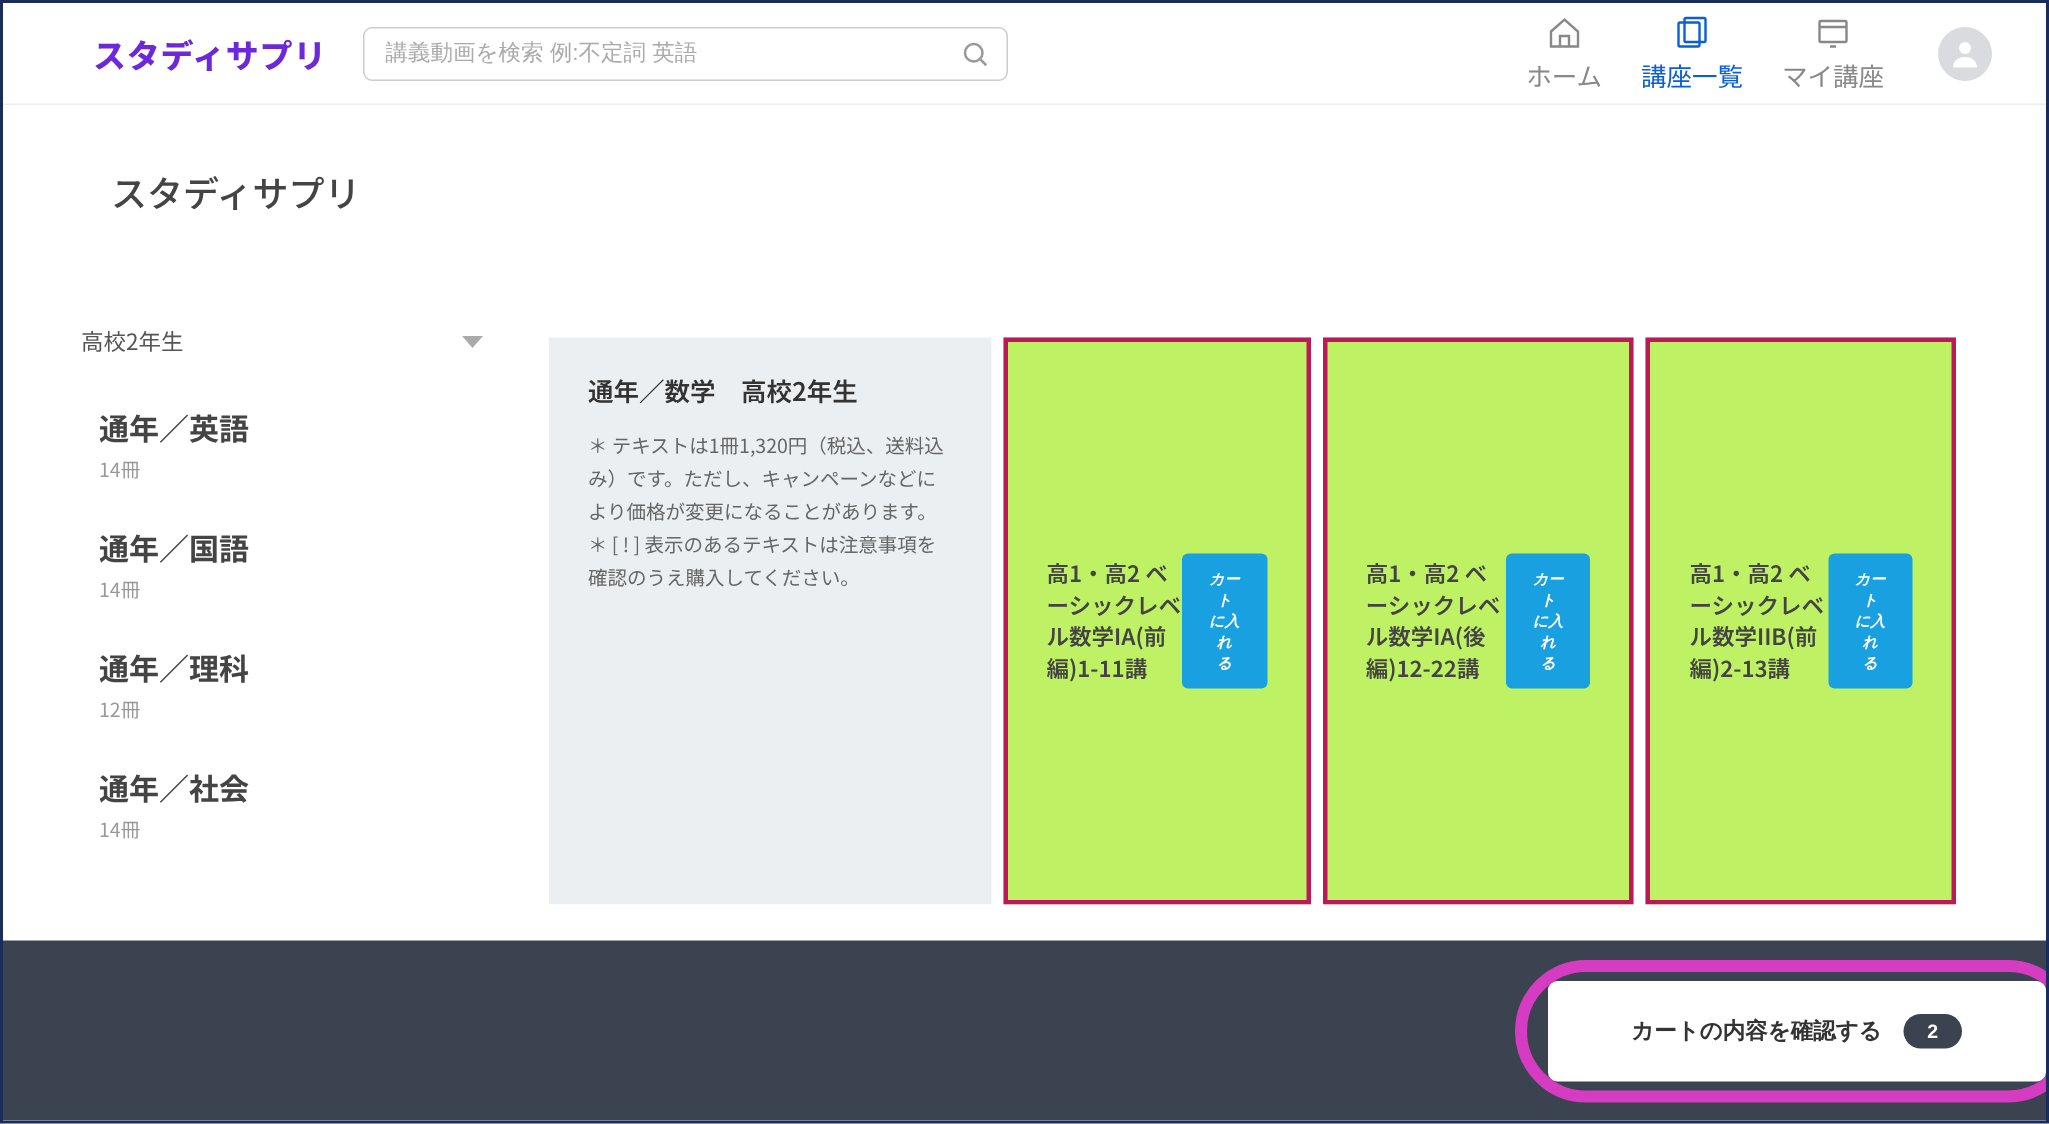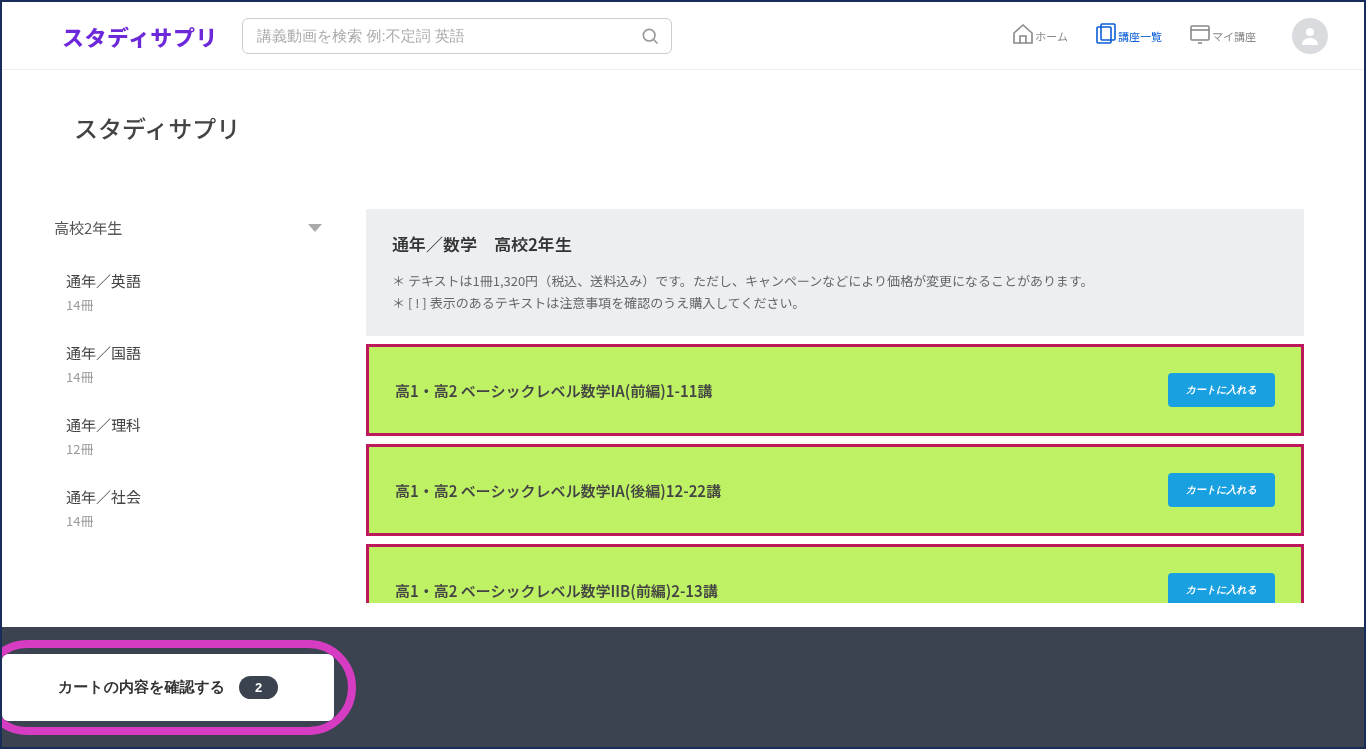--- a/index.html
+++ b/index.html
@@ -50,23 +50,23 @@
       color: #999;
     }
     .nav-right {
       margin-left: auto;
       display: flex;
       align-items: center;
       gap: 26px;
     }
     .nav-item {
       display: flex;
-      flex-direction: row;
-      align-items: center;
-      font-size: 11px;
+      flex-direction: column;
+      align-items: center;
+      font-size: 17px;
       color: #888;
       cursor: pointer;
     }
     .nav-item.active { color: #0a5ed6; }
     .nav-item .icon { width: 24px; height: 24px; margin-bottom: 3px; }
     .avatar {
       width: 36px; height: 36px;
       border-radius: 50%;
       background: #d9dbde;
       display: flex; align-items: center; justify-content: center;
@@ -104,25 +104,25 @@
       width: 0; height: 0;
       border-left: 7px solid transparent;
       border-right: 7px solid transparent;
       border-top: 8px solid #aaa;
     }
     .cat-item {
       padding: 14px 18px 14px 18px;
       cursor: pointer;
     }
     .cat-item.selected { background: #eceff2; }
-    .cat-name { font-size: 15px; color: #444; font-weight: 400; }
+    .cat-name { font-size: 20px; color: #444; font-weight: 700; }
     .cat-count { font-size: 13px; color: #999; margin-top: 4px; }
 
     
-    .main { flex: 1; display:flex; flex-direction: column; gap: 8px; }
+    .main { flex: 1; display:flex; flex-direction: row; gap: 8px; margin-top: 16px; }
     .hdr-card {
       background: #eceff2;
       padding: 22px 26px 22px 26px;
     }
     .hdr-title { font-size: 17px; color: #333; font-weight: 600; margin-bottom: 14px; }
     .hdr-note { font-size: 13px; color: #666; line-height: 1.7; }
     .book-row {
       background: #bef264;
       border: 3px solid #be185d;
       padding: 26px 26px;
@@ -144,21 +144,21 @@
     }
 
     
     .footer {
       position: absolute;
       bottom: 0; left: 0; right: 0;
       height: 120px;
       background: #3c4350;
       display: flex;
       align-items: center;
-      justify-content: flex-start;
+      justify-content: flex-end;
     }
     .cart-wrap { position: relative; }
     .cart-btn {
       background: #fff;
       border: none;
       border-radius: 6px;
       padding: 22px 56px;
       display: flex;
       align-items: center;
       gap: 14px;

